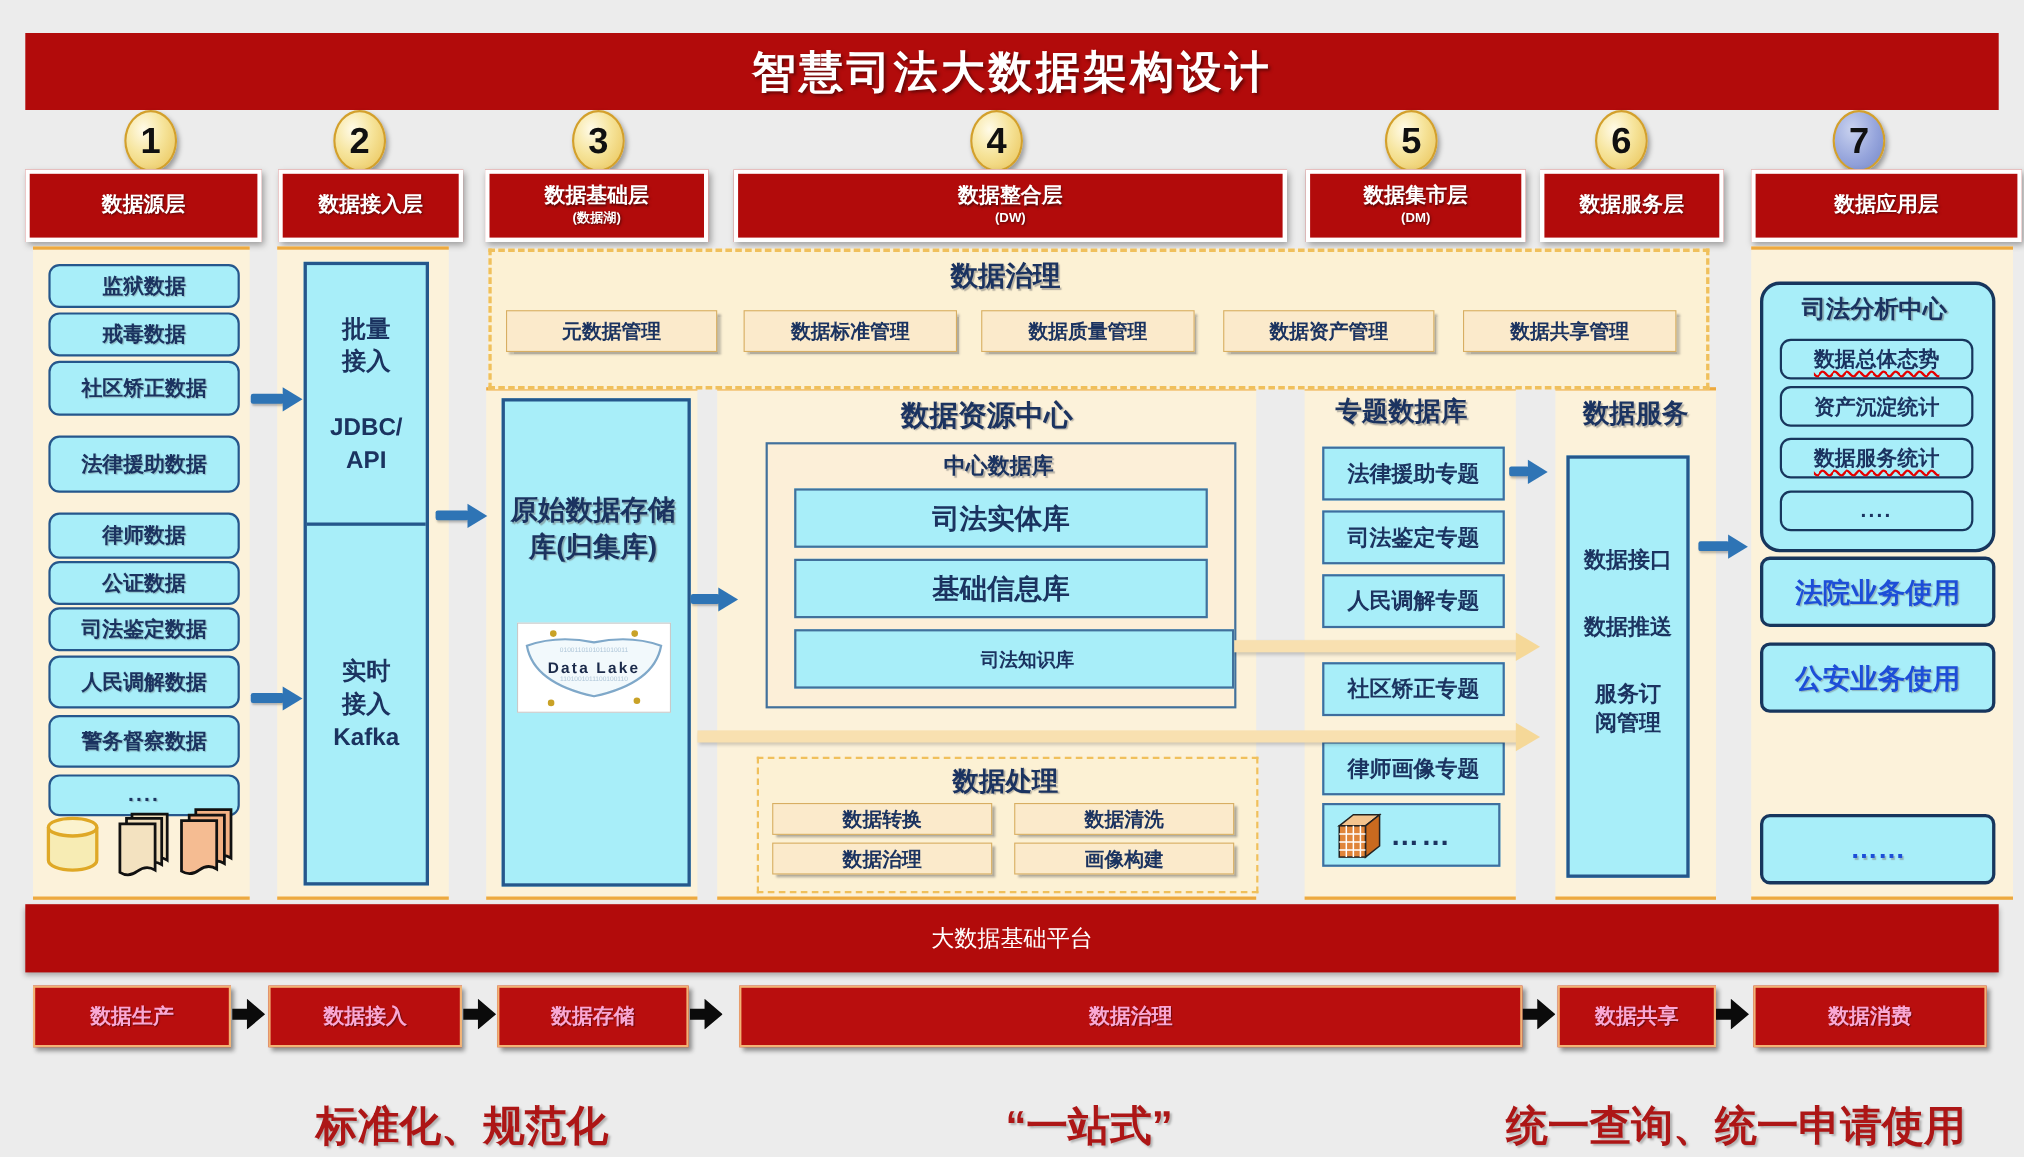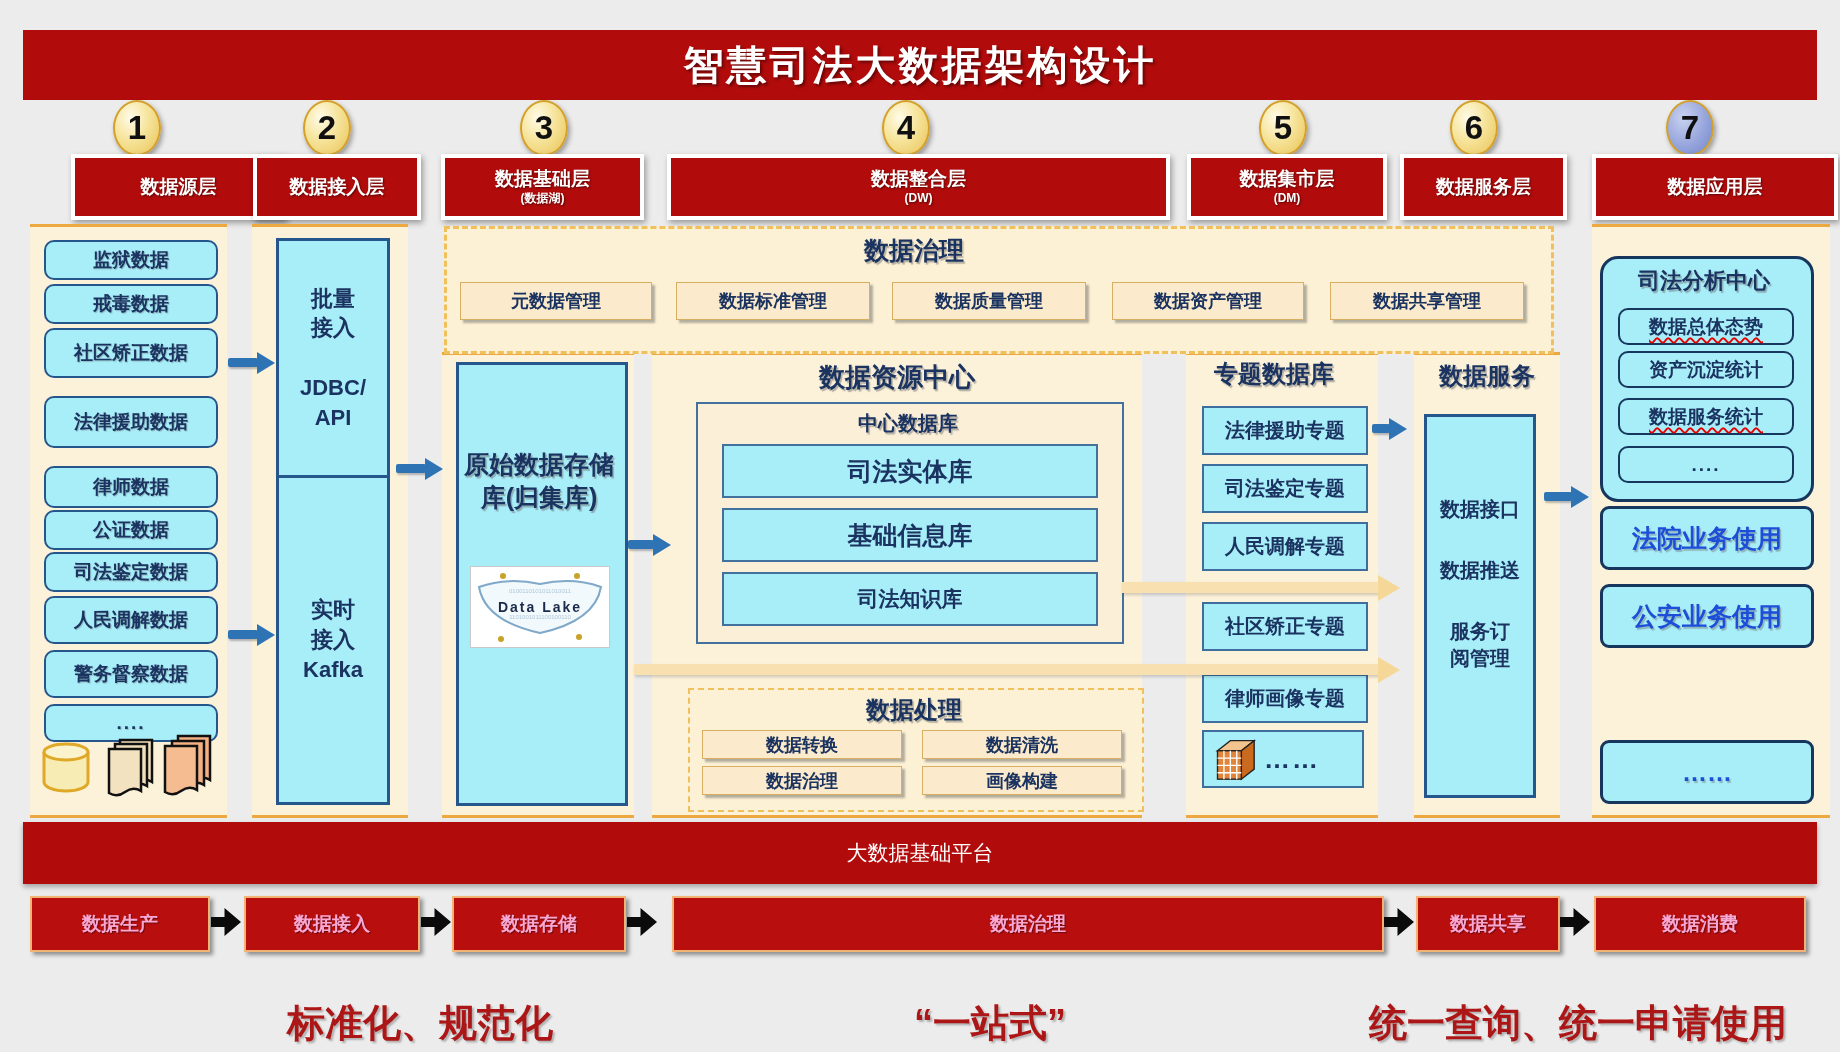--- a/index.html
+++ b/index.html
@@ -69,21 +69,21 @@
   <div class="abs banner flexc" style="left:23px;top:30px;width:1794px;height:70px;">智慧司法大数据架构设计</div>
 
   <div class="abs circle flexc" style="left:113px;top:100px;">1</div>
   <div class="abs circle flexc" style="left:303px;top:100px;">2</div>
   <div class="abs circle flexc" style="left:520px;top:100px;">3</div>
   <div class="abs circle flexc" style="left:882px;top:100px;">4</div>
   <div class="abs circle flexc" style="left:1259px;top:100px;">5</div>
   <div class="abs circle flexc" style="left:1450px;top:100px;">6</div>
   <div class="abs circle alt flexc" style="left:1666px;top:100px;">7</div>
 
-  <div class="abs hdr" style="left:23px;top:154px;width:207px;height:58px;margin-left:48px;">
+  <div class="abs hdr" style="left:23px;top:154px;width:207px;height:58px;">
     <span>数据源层</span>
     </div>
   <div class="abs hdr" style="left:253px;top:154px;width:160px;height:58px;">
     <span>数据接入层</span>
     </div>
   <div class="abs hdr" style="left:441px;top:154px;width:195px;height:58px;">
     <span>数据基础层</span>
     <span class="sub">(数据湖)</span>
     </div>
   <div class="abs hdr" style="left:667px;top:154px;width:495px;height:58px;">
@@ -167,21 +167,21 @@
   <div class="abs gov-btn flexc" style="left:676px;top:282px;width:192px;height:36px;">数据标准管理</div>
   <div class="abs gov-btn flexc" style="left:892px;top:282px;width:192px;height:36px;">数据质量管理</div>
   <div class="abs gov-btn flexc" style="left:1112px;top:282px;width:190px;height:36px;">数据资产管理</div>
   <div class="abs gov-btn flexc" style="left:1330px;top:282px;width:192px;height:36px;text-align:center;">数据共享管理</div>
 
   <div class="abs navy-title" style="left:652px;top:360px;width:490px;font-size:26px;">数据资源中心</div>
   <div class="abs db-outer" style="left:696px;top:402px;width:424px;height:238px;"></div>
   <div class="abs navy-title" style="left:696px;top:410px;width:424px;font-size:20px;">中心数据库</div>
   <div class="abs cyanbox flexc" style="left:722px;top:444px;width:372px;height:50px;font-size:25px;border-width:2px;border-color:#41719C;">司法实体库</div>
   <div class="abs cyanbox flexc" style="left:722px;top:508px;width:372px;height:50px;font-size:25px;border-width:2px;border-color:#41719C;">基础信息库</div>
-  <div class="abs cyanbox flexc" style="left:722px;top:572px;width:372px;height:50px;font-size:21px;border-width:2px;border-color:#41719C;">司法知识库</div>
+  <div class="abs cyanbox flexc" style="left:722px;top:572px;width:372px;height:50px;font-size:17px;border-width:2px;border-color:#41719C;padding-left:24px;">司法知识库</div>
 
   <div class="abs dashed-panel" style="left:688px;top:688px;width:452px;height:120px;border-width:2.5px;"></div>
   <div class="abs navy-title" style="left:688px;top:694px;width:452px;font-size:24px;">数据处理</div>
   <div class="abs gov-btn flexc" style="left:702px;top:730px;width:198px;height:27px;">数据转换</div>
   <div class="abs gov-btn flexc" style="left:922px;top:730px;width:198px;height:27px;">数据清洗</div>
   <div class="abs gov-btn flexc" style="left:702px;top:766px;width:198px;height:27px;">数据治理</div>
   <div class="abs gov-btn flexc" style="left:922px;top:766px;width:198px;height:27px;">画像构建</div>
 
   <div class="abs navy-title" style="left:1186px;top:358px;width:176px;font-size:24px;">专题数据库</div>
   <div class="abs topic-box flexc" style="left:1202px;top:406px;width:162px;height:45px;">法律援助专题</div>

